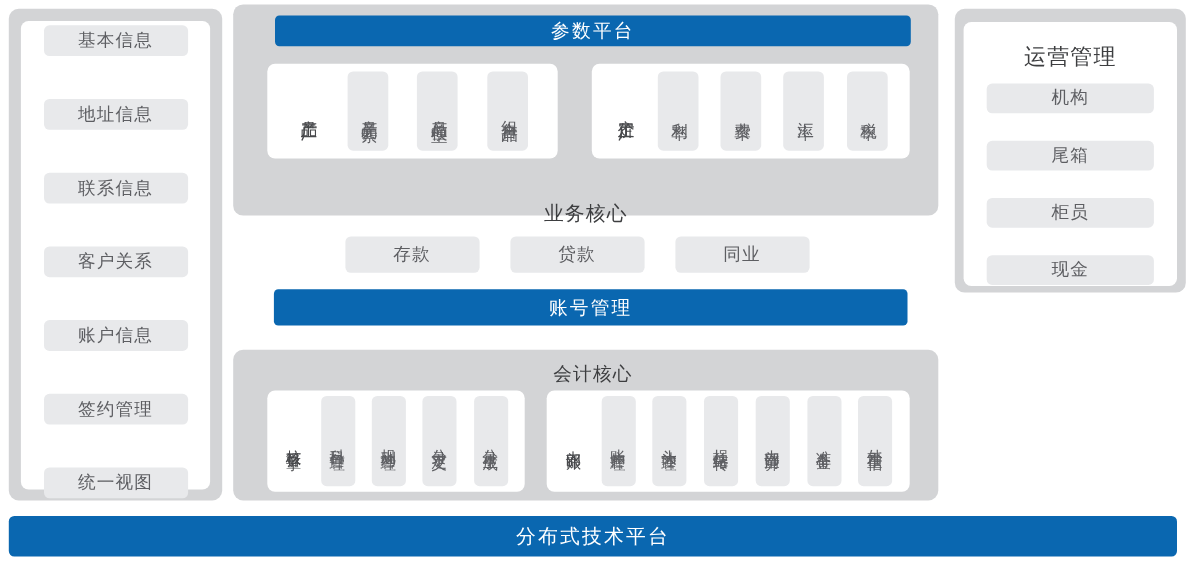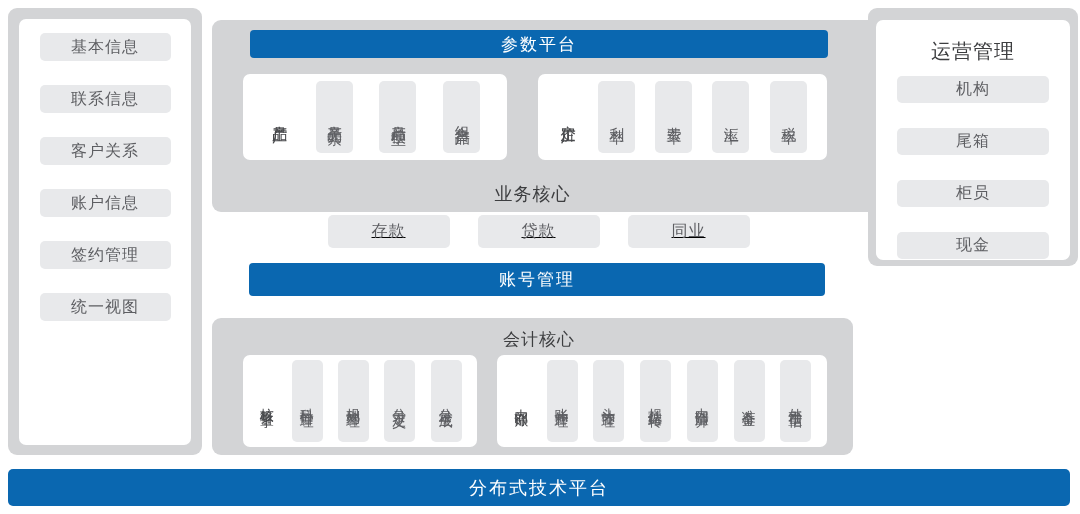--- a/index.html
+++ b/index.html
@@ -38,32 +38,33 @@
   .btn-row{position:absolute;display:flex;justify-content:center;gap:28px;}
   .btn{width:122px;height:33px;font-size:16px;}
 </style>
 </head>
 <body>
 
 <div class="canvas">
 
   <div class="panel" style="left:8px;top:8px;width:194px;height:447px;">
     <div class="card" style="left:11px;top:11px;width:172px;height:426px;">
-      <div class="pill-col" style="margin-top:14px;gap:24px;">
+      <div class="pill-col" style="margin-top:4px;gap:39px;">
         <div class="pill w130">基本信息</div>
+        <div class="pill w130">地址信息</div>
         <div class="pill w130">联系信息</div>
         <div class="pill w130">客户关系</div>
         <div class="pill w130">账户信息</div>
         <div class="pill w130">签约管理</div>
         <div class="pill w130">统一视图</div>
       </div>
     </div>
   </div>
 
-  <div class="panel" style="left:212px;top:20px;width:641px;height:192px;padding-left:33px;">
+  <div class="panel" style="left:212px;top:4px;width:641px;height:192px;">
     <div class="blue-bar" style="left:38px;top:10px;width:578px;height:28px;">参数平台</div>
 
     <div class="vrow" style="left:31px;top:54px;width:264px;height:86px;">
       <div class="vlabel top">
           <span class="vtext">产品工厂</span>
         </div>
       <div class="vpill top">
           <span class="vtext">产品元素</span>
         </div>
       <div class="vpill top">
@@ -87,21 +88,21 @@
       <div class="vpill top">
           <span class="vtext">汇率</span>
         </div>
       <div class="vpill top">
           <span class="vtext">税率</span>
         </div>
     </div>
   </div>
 
   <div class="sec-title" style="left:212px;top:182px;width:641px;font-size:18px;">业务核心</div>
-  <div class="btn-row" style="left:218px;top:215px;width:641px;text-decoration:underline;">
+  <div class="btn-row" style="left:204px;top:215px;width:641px;">
     <div class="pill btn">存款</div>
     <div class="pill btn">贷款</div>
     <div class="pill btn">同业</div>
   </div>
   <div class="blue-bar" style="left:249px;top:263px;width:576px;height:33px;">账号管理</div>
 
   <div class="panel" style="left:212px;top:318px;width:641px;height:137px;">
     <div class="sec-title" style="left:0;top:10px;width:654px;font-size:17px;">会计核心</div>
 
     <div class="vrow" style="left:31px;top:37px;width:234px;height:92px;">

